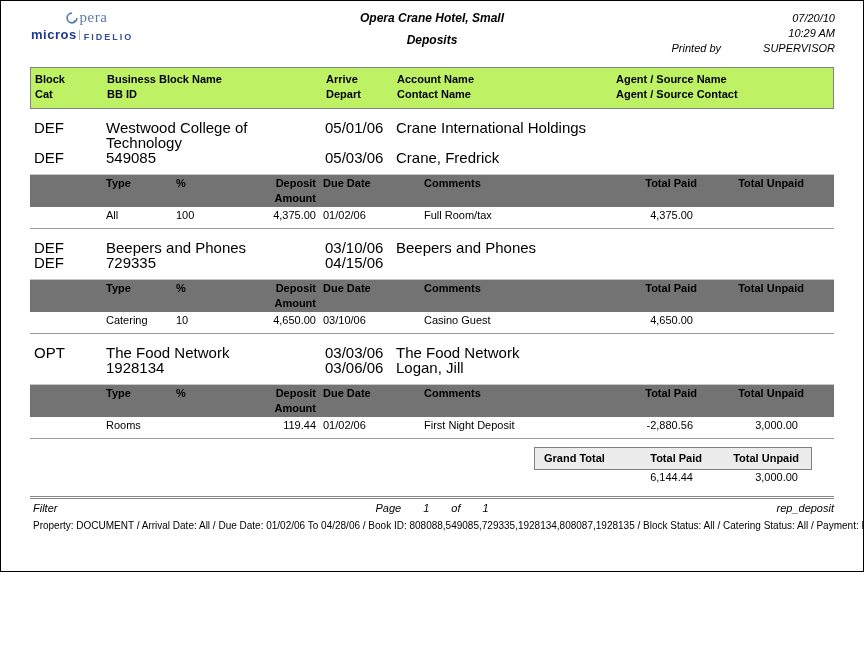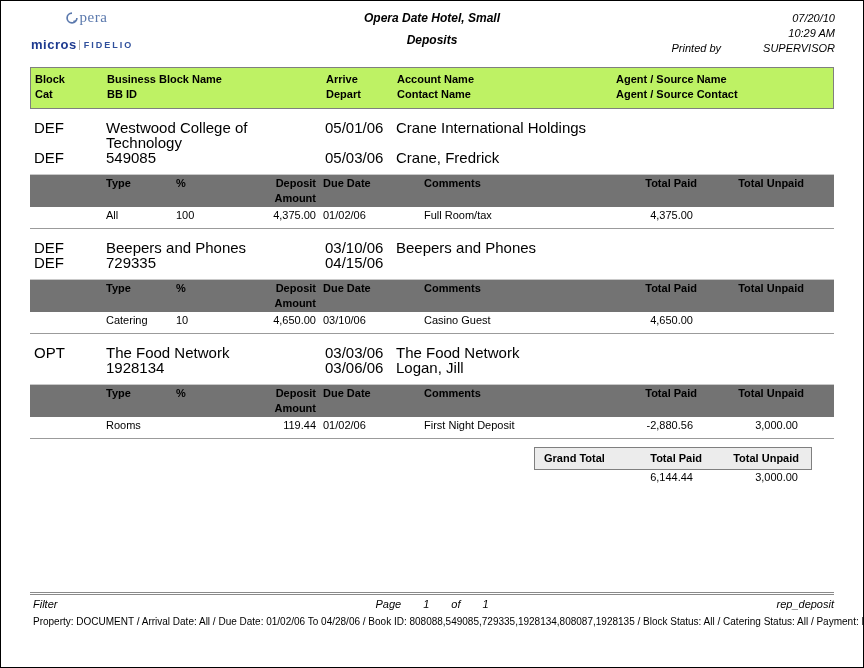--- a/index.html
+++ b/index.html
@@ -1,34 +1,34 @@
 <!DOCTYPE html>
 <html><head>
 <meta charset="utf-8">
 <style>
   * { box-sizing: border-box; margin: 0; padding: 0; }
   html, body { background: #fff; }
   body { font-family: "Liberation Sans", sans-serif; color: #000; }
   .page {
     position: relative;
-    width: 864px; height: 668px;
+    width: 864px; height: 572px;
     background: #fff;
     border: 1px solid #000;
     overflow: hidden;
   }
   
   .rpt-header { position: relative; height: 62px; }
   .logo { position: absolute; left: 30px; top: 8px; width: 110px; }
   .logo-top { display: flex; align-items: center; justify-content: center; gap: 1px; }
   .logo-opera {
     font-family: "Liberation Serif", serif;
     font-size: 15px; color: #5b79ad; letter-spacing: 0.5px;
   }
   .swirl { width: 14px; height: 14px; display: inline-block; }
-  .logo-bottom { display: flex; align-items: center; margin-top: 11px; }
+  .logo-bottom { display: flex; align-items: flex-end; margin-top: 1px; }
   .logo-micros { font-size: 13px; font-weight: bold; color: #1d3a8f; letter-spacing: 0.5px; }
   .logo-div { width: 1px; height: 10px; background: #b0b0b0; margin: 0 4px 0 2px; align-self: center; }
   .logo-fidelio { font-size: 9px; font-weight: bold; color: #30509c; letter-spacing: 2px; }
   .titles { position: absolute; left: 0; right: 0; top: 10px; text-align: center; }
   .title-main { font-size: 12px; font-weight: bold; font-style: italic; }
   .title-sub { font-size: 12px; font-weight: bold; font-style: italic; margin-top: 8px; }
   .print-info { position: absolute; right: 28px; top: 10px; text-align: right; font-size: 11px; font-style: italic; line-height: 15px; }
   .printed-row { display: flex; justify-content: flex-end; gap: 42px; }
   
   .content { margin: 0 29px; }
@@ -91,21 +91,21 @@
         </span>
         <span class="logo-opera">pera</span>
       </div>
       <div class="logo-bottom">
         <span class="logo-micros">micros</span>
         <span class="logo-div"></span>
         <span class="logo-fidelio">FIDELIO</span>
       </div>
     </div>
     <div class="titles">
-      <div class="title-main">Opera Date Hotel, Small</div>
+      <div class="title-main">Opera Crane Hotel, Small</div>
       <div class="title-sub">Deposits</div>
     </div>
     <div class="print-info">
       <div>07/20/10</div>
       <div>10:29 AM</div>
       <div class="printed-row">
         <span>Printed by</span>
         <span>SUPERVISOR</span>
       </div>
     </div>

